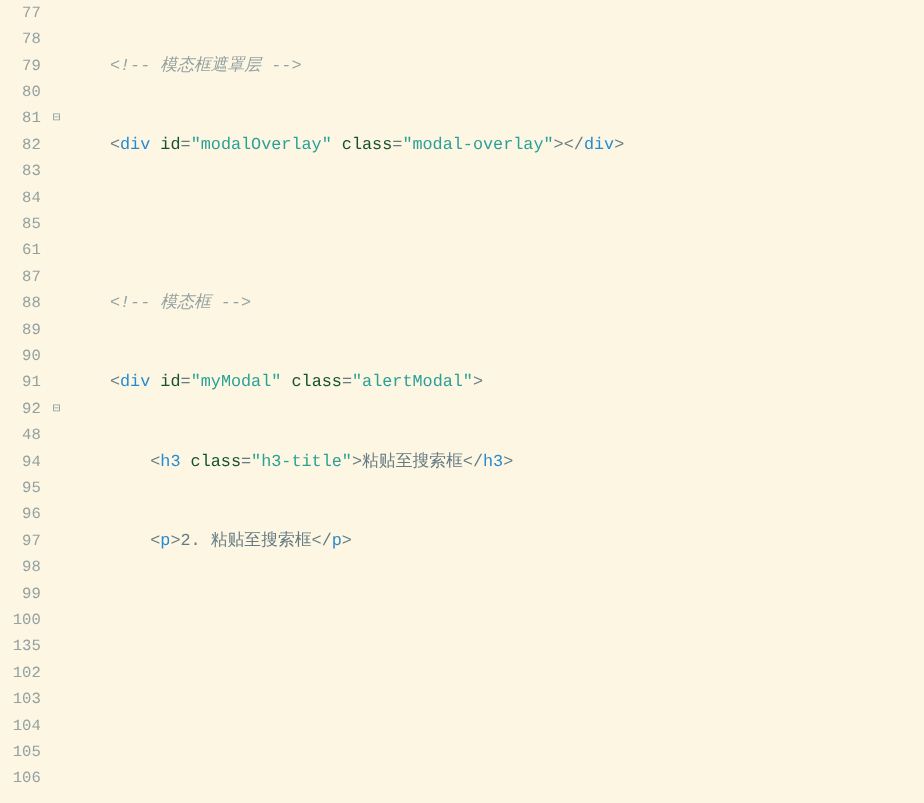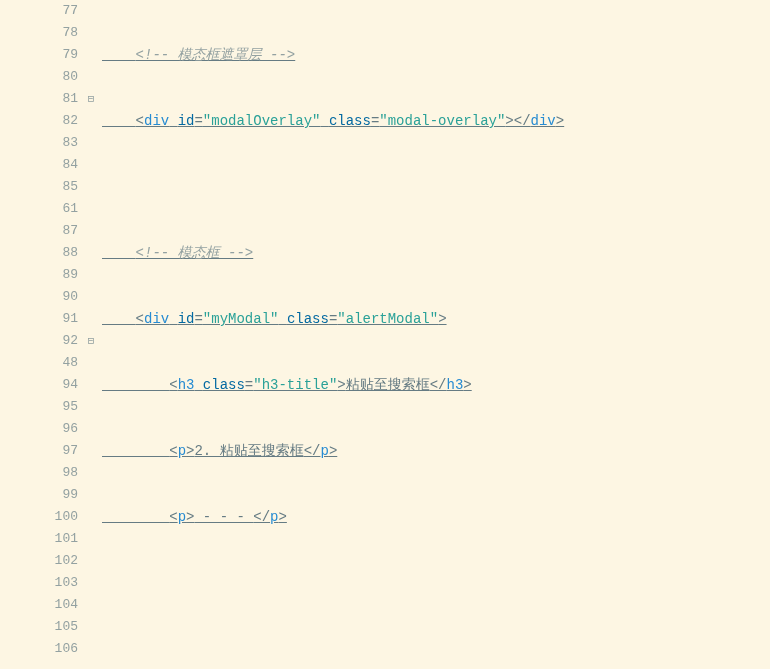--- a/index.html
+++ b/index.html
@@ -8,21 +8,20 @@
     font-size: 14px;
     background: #fdf6e3;
     color: #657b83;
     line-height: 22px;
     overflow: hidden;
   }
   .editor {
     display: flex;
     width: 641px;
     height: 669px;
-    padding-left: 44px;
   }
   .gutter {
     background: #fdf6e3;
     color: #93a1a1;
     text-align: right;
     padding: 0 6px 0 0;
     user-select: none;
     width: 40px;
     flex-shrink: 0;
     font-size: 13px;
@@ -45,27 +44,26 @@
   }
   .code {
     flex: 1;
     background: #fdf6e3;
     white-space: pre;
     padding-left: 4px;
     position: relative;
   }
   .code .line {
     height: 22px;
-    text-decoration: underline;
   }
   
   .cm { color: #93a1a1; font-style: italic; }   
   .br { color: #657b83; }                        
   .tg { color: #268bd2; }                        
-  .at { color: #0369a1; }                        
+  .at { color: #14532d; }                        
   .st { color: #2aa198; }                        
   .tx { color: #657b83; }                        
   .op { color: #657b83; }
   .redact {
     display: inline-block;
     background: #fdf6e3;
     filter: blur(2px);
     color: #ccc;
     letter-spacing: 1px;
   }
@@ -92,21 +90,21 @@
     <div class="ln">91</div>
     <div class="ln">92</div>
     <div class="ln">48</div>
     <div class="ln">94</div>
     <div class="ln">95</div>
     <div class="ln">96</div>
     <div class="ln">97</div>
     <div class="ln">98</div>
     <div class="ln">99</div>
     <div class="ln">100</div>
-    <div class="ln">101</div>
+    <div class="ln">135</div>
     <div class="ln">102</div>
     <div class="ln">103</div>
     <div class="ln">104</div>
     <div class="ln">105</div>
     <div class="ln">106</div>
   </div>
 
   <div class="fold-col">
     <div class="fc"></div>
       <div class="fc"></div>
@@ -141,21 +139,20 @@
   </div>
 
   <div class="code">
     <div class="line">    <span class="cm">&lt;!-- 模态框遮罩层 --&gt;</span></div>
     <div class="line">    <span class="br">&lt;</span><span class="tg">div</span> <span class="at">id</span><span class="op">=</span><span class="st">"modalOverlay"</span> <span class="at">class</span><span class="op">=</span><span class="st">"modal-overlay"</span><span class="br">&gt;&lt;/</span><span class="tg">div</span><span class="br">&gt;</span></div>
     <div class="line"></div>
     <div class="line">    <span class="cm">&lt;!-- 模态框 --&gt;</span></div>
     <div class="line">    <span class="br">&lt;</span><span class="tg">div</span> <span class="at">id</span><span class="op">=</span><span class="st">"myModal"</span> <span class="at">class</span><span class="op">=</span><span class="st">"alertModal"</span><span class="br">&gt;</span></div>
     <div class="line">        <span class="br">&lt;</span><span class="tg">h3</span> <span class="at">class</span><span class="op">=</span><span class="st">"h3-title"</span><span class="br">&gt;</span><span class="tx">粘贴至搜索框</span><span class="br">&lt;/</span><span class="tg">h3</span><span class="br">&gt;</span></div>
     <div class="line">        <span class="br">&lt;</span><span class="tg">p</span><span class="br">&gt;</span><span class="tx">2. 粘贴至搜索框</span><span class="br">&lt;/</span><span class="tg">p</span><span class="br">&gt;</span></div>
-    <div class="line">        <span class="br">&lt;</span><span class="tg">p</span><span class="br">&gt;</span><span class="tx"> - - - </span><span class="br">&lt;/</span><span class="tg">p</span><span class="br">&gt;</span></div>
     
     
     
     
     
     
     
     
     
     

